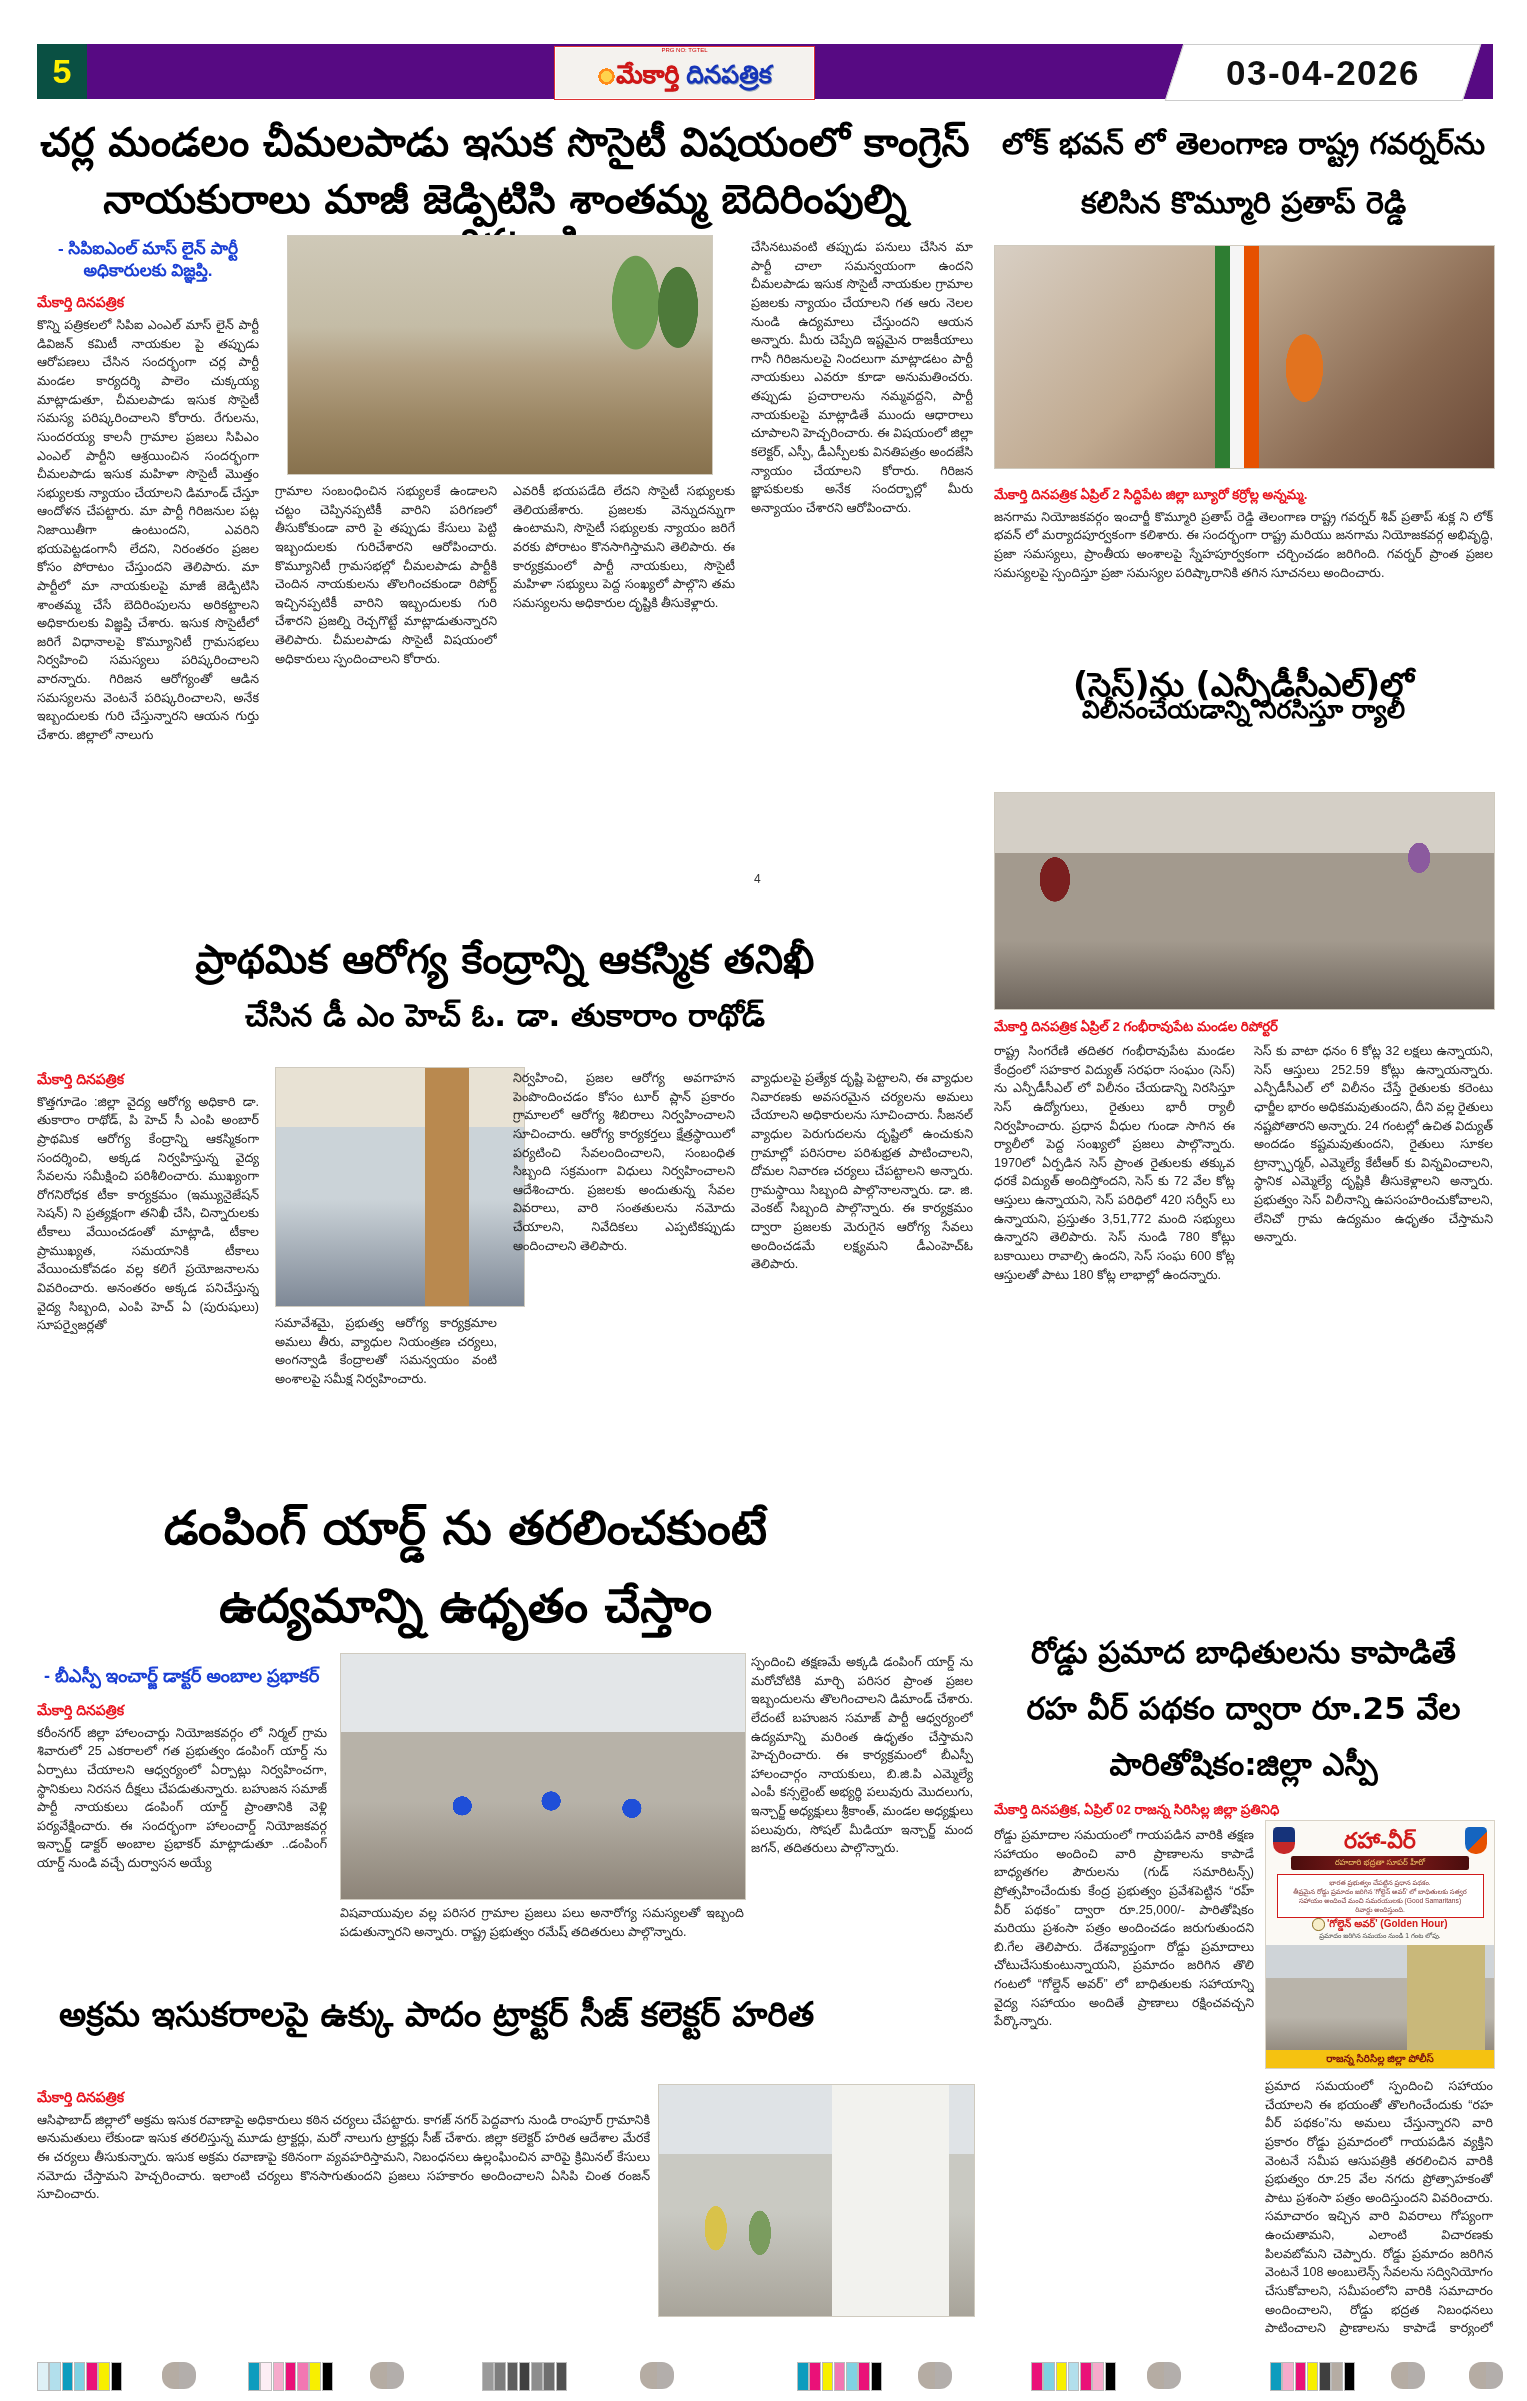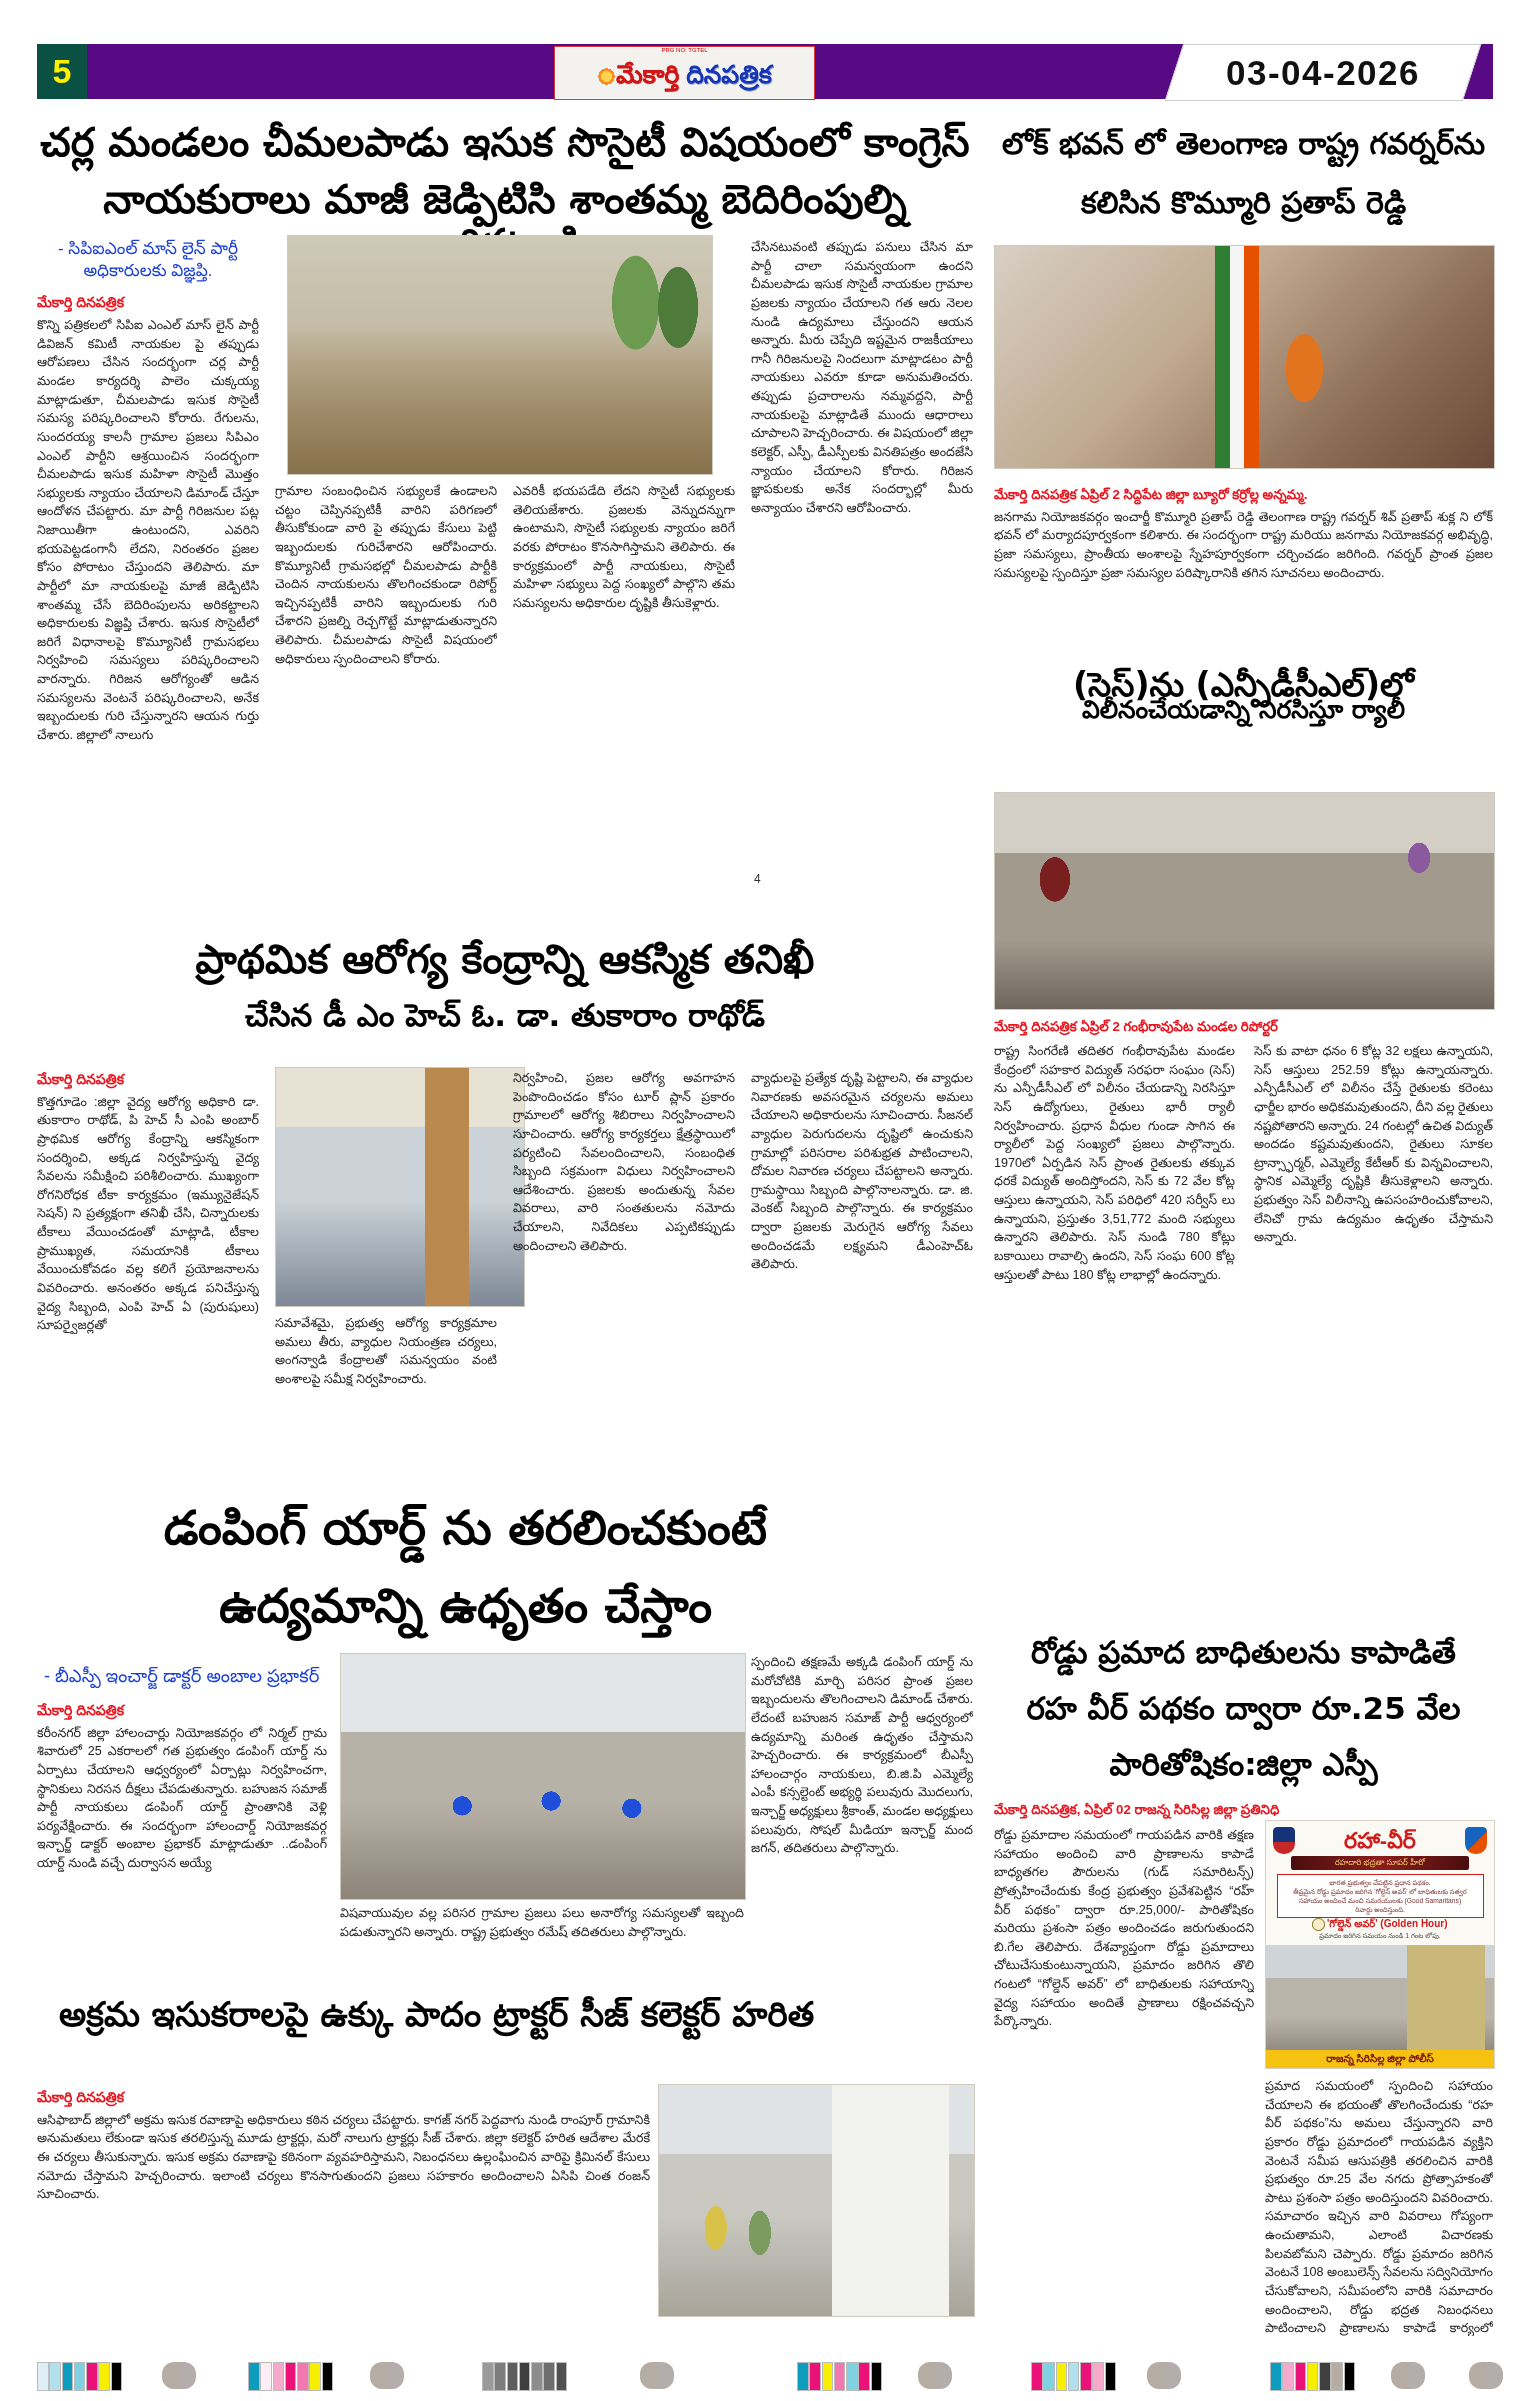--- a/index.html
+++ b/index.html
@@ -21,21 +21,21 @@
   .datebox{position:absolute;right:21px;top:0;width:296px;height:55px;background:#ffffff;
            transform:skewX(-18deg);border:0.7px solid #ccc;}
   .datebox span{display:block;transform:skewX(18deg);text-align:center;line-height:55px;
                 font-size:35px;font-weight:900;color:#111;letter-spacing:1.5px;}
 
   
   .headline{position:absolute;font-weight:900;color:#000;text-align:center;line-height:1.1;
             font-family:"DejaVu Sans","Liberation Sans",sans-serif;}
   .col{position:absolute;font-size:12.6px;line-height:1.48;text-align:justify;color:#222;overflow:hidden;}
   .dateline{color:#e8141e;font-weight:bold;font-size:14px;}
-  .subhead{color:#1a3fd4;font-weight:normal;text-align:center;font-size:17px;line-height:1.3;}
+  .subhead{color:#1a3fd4;font-weight:bold;text-align:center;font-size:17px;line-height:1.3;}
   .photo{position:absolute;border:0.7px solid #cfcabe;}
 
   
   .p-society{background:
      radial-gradient(44px 89px at 92% 30%,#4e7a3a 0 45%,transparent 46%),
      radial-gradient(52px 103px at 82% 28%,#6b9a50 0 45%,transparent 46%),
      linear-gradient(180deg,#cfc9b8 0%,#c4bca6 38%,#b3a184 55%,#9b8663 78%,#87714d 100%);}
   .p-governor{background:
      radial-gradient(37px 67px at 62% 55%,#e2731f 0 50%,transparent 51%),
      linear-gradient(90deg,transparent 0 44%,#2e7d32 44% 47%,#f5f5f5 47% 50%,#e65100 50% 53%,transparent 53%),
@@ -109,21 +109,21 @@
   <div class="photo p-society" style="left:287px;top:235px;width:424px;height:238px;"></div>
 
   <div class="col" style="left:37px;top:238px;width:222px;height:679px;">
     <div class="subhead">- సిపిఐఎంల్ మాస్ లైన్ పార్టీ అధికారులకు విజ్ఞప్తి.</div>
     <div class="dateline" style="margin:10.3px 0 3px;">మేకార్తి దినపత్రిక</div>
     <span>కొన్ని పత్రికలలో సిపిఐ ఎంఎల్ మాస్ లైన్ పార్టీ డివిజన్ కమిటీ నాయకుల పై తప్పుడు ఆరోపణలు చేసిన సందర్భంగా చర్ల పార్టీ మండల కార్యదర్శి పాలెం చుక్కయ్య మాట్లాడుతూ, చీమలపాడు ఇసుక సొసైటీ సమస్య పరిష్కరించాలని కోరారు. రేగులను, సుందరయ్య కాలనీ గ్రామాల ప్రజలు సిపిఎం ఎంఎల్ పార్టీని ఆశ్రయించిన సందర్భంగా చీమలపాడు ఇసుక మహిళా సొసైటీ మొత్తం సభ్యులకు న్యాయం చేయాలని డిమాండ్ చేస్తూ ఆందోళన చేపట్టారు. మా పార్టీ గిరిజనుల పట్ల నిజాయితీగా ఉంటుందని, ఎవరిని భయపెట్టడంగానీ లేదని, నిరంతరం ప్రజల కోసం పోరాటం చేస్తుందని తెలిపారు. మా పార్టీలో మా నాయకులపై మాజీ జెడ్పిటిసి శాంతమ్మ చేసే బెదిరింపులను అరికట్టాలని అధికారులకు విజ్ఞప్తి చేశారు. ఇసుక సొసైటీలో జరిగే విధానాలపై కొమ్యూనిటీ గ్రామసభలు నిర్వహించి సమస్యలు పరిష్కరించాలని వారన్నారు. గిరిజన ఆరోగ్యంతో ఆడిన సమస్యలను వెంటనే పరిష్కరించాలని, అనేక ఇబ్బందులకు గురి చేస్తున్నారని ఆయన గుర్తు చేశారు. జిల్లాలో నాలుగు</span>
   </div>
   <div class="col" style="left:275px;top:482px;width:222px;height:435px;">
     <span>గ్రామాల సంబంధించిన సభ్యులకే ఉండాలని చట్టం చెప్పినప్పటికీ వారిని పరిగణలో తీసుకోకుండా వారి పై తప్పుడు కేసులు పెట్టి ఇబ్బందులకు గురిచేశారని ఆరోపించారు. కొమ్యూనిటీ గ్రామసభల్లో చీమలపాడు పార్టీకి చెందిన నాయకులను తొలగించకుండా రిపోర్ట్ ఇచ్చినప్పటికీ వారిని ఇబ్బందులకు గురి చేశారని ప్రజల్ని రెచ్చగొట్టే మాట్లాడుతున్నారని తెలిపారు. చీమలపాడు సొసైటీ విషయంలో అధికారులు స్పందించాలని కోరారు.</span>
   </div>
-  <div class="col" style="left:513px;top:482px;width:222px;height:435px;">
+  <div class="col" style="left:513px;top:482px;width:222px;height:435px;font-family:Liberation Serif, serif;">
     <span>ఎవరికీ భయపడేది లేదని సొసైటీ సభ్యులకు తెలియజేశారు. ప్రజలకు వెన్నుదన్నుగా ఉంటామని, సొసైటీ సభ్యులకు న్యాయం జరిగే వరకు పోరాటం కొనసాగిస్తామని తెలిపారు. ఈ కార్యక్రమంలో పార్టీ నాయకులు, సొసైటీ మహిళా సభ్యులు పెద్ద సంఖ్యలో పాల్గొని తమ సమస్యలను అధికారుల దృష్టికి తీసుకెళ్లారు.</span>
   </div>
   <div class="col" style="left:751px;top:238px;width:222px;height:628px;">
     <span>చేసినటువంటి తప్పుడు పనులు చేసిన మా పార్టీ చాలా సమన్వయంగా ఉందని చీమలపాడు ఇసుక సొసైటీ నాయకుల గ్రామాల ప్రజలకు న్యాయం చేయాలని గత ఆరు నెలల నుండి ఉద్యమాలు చేస్తుందని ఆయన అన్నారు. మీరు చెప్పేది ఇష్టమైన రాజకీయాలు గానీ గిరిజనులపై నిందలుగా మాట్లాడటం పార్టీ నాయకులు ఎవరూ కూడా అనుమతించరు. తప్పుడు ప్రచారాలను నమ్మవద్దని, పార్టీ నాయకులపై మాట్లాడితే ముందు ఆధారాలు చూపాలని హెచ్చరించారు. ఈ విషయంలో జిల్లా కలెక్టర్, ఎస్పీ, డీఎస్పీలకు వినతిపత్రం అందజేసి న్యాయం చేయాలని కోరారు. గిరిజన జ్ఞాపకులకు అనేక సందర్భాల్లో మీరు అన్యాయం చేశారని ఆరోపించారు.</span>
   </div>
   <div class="stray4" style="left:754px;top:872px;">4</div>
 
   <div class="headline" style="left:37px;top:937px;width:936px;font-size:40px;">ప్రాథమిక ఆరోగ్య కేంద్రాన్ని ఆకస్మిక తనిఖీ</div>
   <div class="headline" style="left:37px;top:998px;width:936px;font-size:31px;">చేసిన డీ ఎం హెచ్ ఓ. డా. తుకారాం రాథోడ్</div>
 

